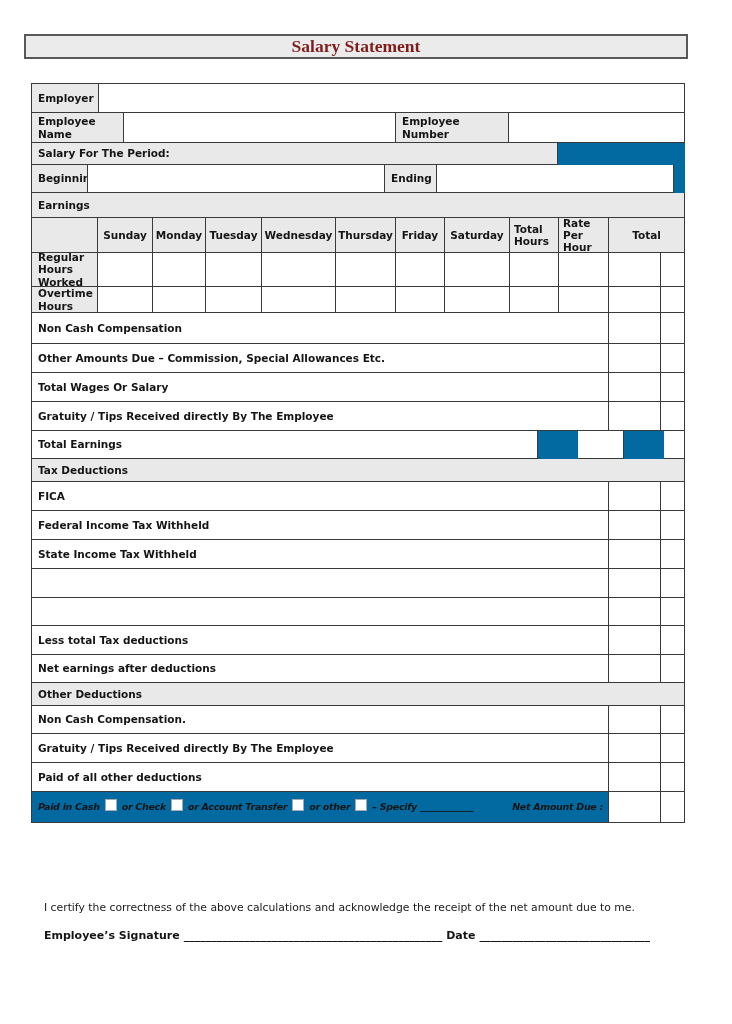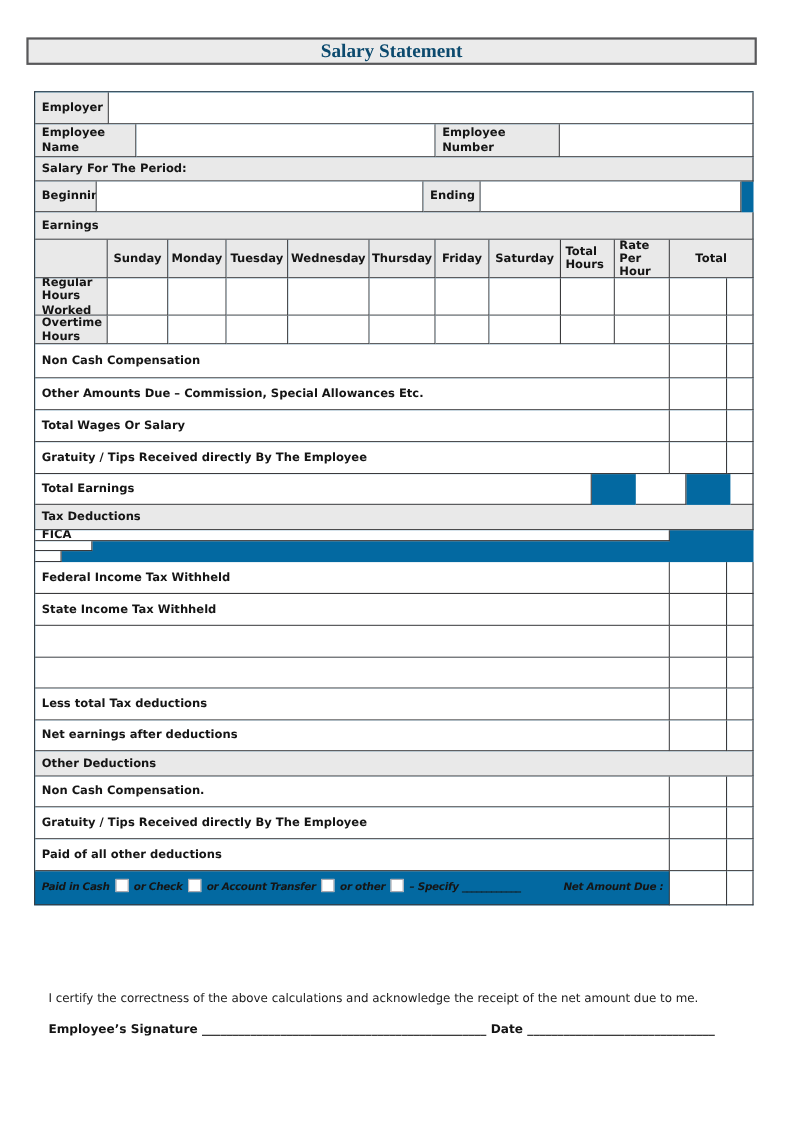--- a/index.html
+++ b/index.html
@@ -9,21 +9,21 @@
   }
   *{margin:0;padding:0;}
   body{background:#ffffff;font-family:"DejaVu Sans",sans-serif;color:var(--txt);}
   .page{position:relative;width:732px;height:1024px;background:#ffffff;overflow:hidden;}
 
   .title-box{
     position:absolute;left:24px;top:34px;width:664px;height:25px;
     box-sizing:border-box;background:#ebebeb;border:2px solid #58585a;
     display:flex;align-items:center;justify-content:center;
     font-family:"Liberation Serif","DejaVu Serif",serif;
-    font-weight:bold;font-size:17.5px;color:#0c4a6e;
+    font-weight:bold;font-size:17.5px;color:#7f1d1d;
   }
 
   .ftable{
     position:absolute;left:31px;top:83px;width:653px;
     border-left:1.5px solid var(--bd);border-top:1.5px solid var(--bd);
     background:#0369a1;
   }
   .frow{display:flex;width:653px;}
   .cell{
     box-sizing:border-box;height:100%;
@@ -72,21 +72,21 @@
         <div class="cell lbl" style="width: 67px;">Employer</div>
         <div class="cell inp" style="width: 586px;"></div>
       </div>
       <div class="frow" style="height: 30px;">
         <div class="cell lbl" style="width: 92px;">Employee Name</div>
         <div class="cell inp" style="width: 272px;"></div>
         <div class="cell lbl" style="width: 113px;">Employee Number</div>
         <div class="cell inp" style="width: 176px;"></div>
       </div>
       <div class="frow" style="height: 22px;">
-        <div class="cell sec" style="width: 653px;">Salary For The Period:</div>
+        <div class="cell sec" style="width: 526px;">Salary For The Period:</div>
       </div>
       <div class="frow" style="height: 28px;">
         <div class="cell lbl" style="width: 56px;">Beginning</div>
         <div class="cell inp" style="width: 297px;"></div>
         <div class="cell lbl" style="width: 52px;">Ending</div>
         <div class="cell inp" style="width: 237px;"></div>
       </div>
       <div class="frow" style="height: 25px;">
         <div class="cell sec" style="width: 653px;">Earnings</div>
       </div>
@@ -152,21 +152,21 @@
         <div class="cell inp" style="width: 24px;"></div>
       </div>
       <div class="frow" style="height: 28px; gap: 40px;">
         <div class="cell lblrow" style="width: 577px;">Total Earnings</div>
         <div class="cell inp" style="width: 52px;"></div>
         <div class="cell inp" style="width: 24px;"></div>
       </div>
       <div class="frow" style="height: 23px;">
         <div class="cell sec" style="width: 653px;">Tax Deductions</div>
       </div>
-      <div class="frow" style="height: 29px; flex-direction: column;">
+      <div class="frow" style="height: 29px;">
         <div class="cell lblrow" style="width: 577px;">FICA</div>
         <div class="cell inp" style="width: 52px;"></div>
         <div class="cell inp" style="width: 24px;"></div>
       </div>
       <div class="frow" style="height: 29px;">
         <div class="cell lblrow" style="width: 577px;">Federal Income Tax Withheld</div>
         <div class="cell inp" style="width: 52px;"></div>
         <div class="cell inp" style="width: 24px;"></div>
       </div>
       <div class="frow" style="height: 29px;">

